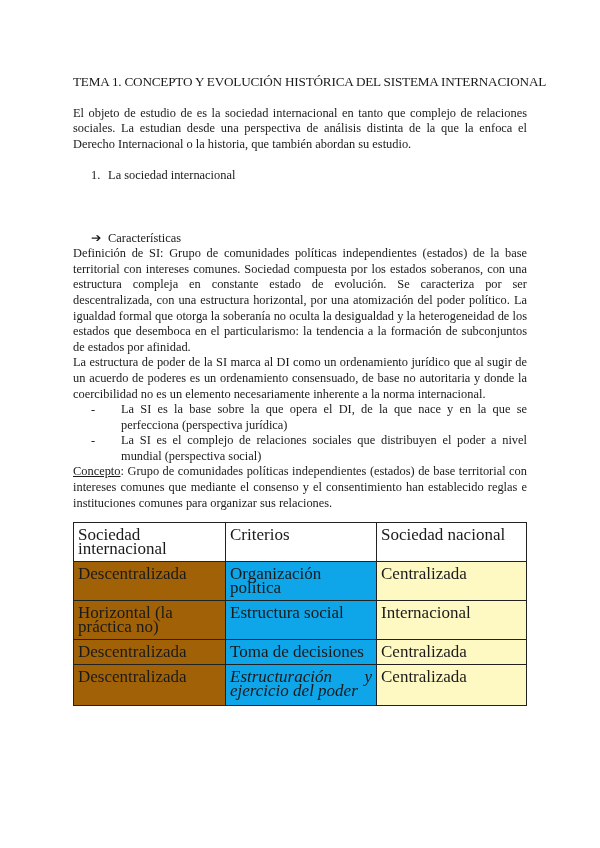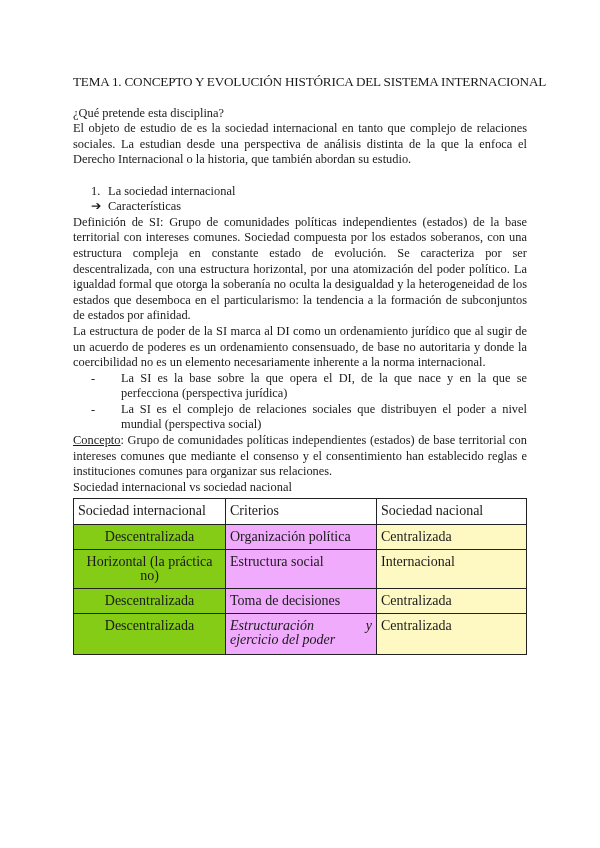--- a/index.html
+++ b/index.html
@@ -7,48 +7,47 @@
   .page {
     position: absolute; left: 73px; top: 70px; width: 454px;
     font-family: "Liberation Serif", "DejaVu Serif", serif;
     font-size: 12.4px; line-height: 15.6px; color: #1a1a1a;
   }
   .title { font-size: 13.2px; letter-spacing: -0.2px; margin: 4px 0 16px 0; white-space: nowrap; }
   p { margin: 0; text-align: justify; }
   .gap { height: 15.6px; }
   .num-item { padding-left: 18px; white-space: nowrap; }
   .num-item .n { display: inline-block; width: 14px; }
-  .arrow-item { padding-left: 18px; white-space: nowrap; }
+  .arrow-item { padding-left: 18px; white-space: nowrap; margin-top: 47px; }
   .arrow-item .a { display: inline-block; width: 14px; }
   .dash-item { display: flex; padding-left: 18px; }
   .dash-item .d { flex: 0 0 18px; }
   .dash-item .t { flex: 1; text-align: justify; margin-left: 12px; }
   .u { text-decoration: underline; }
   table {
-    border-collapse: collapse; width: 454px; margin-top: 3px;
-    font-family: "Liberation Serif", "DejaVu Serif", serif; font-size: 14px; line-height: 14px;
+    border-collapse: collapse; width: 454px; margin-top: 11px;
+    font-family: "Liberation Serif", "DejaVu Serif", serif; font-size: 17px; line-height: 14px;
   }
   td { border: 1.3px solid #222; padding: 5px 4px 5px 4px; vertical-align: top; }
   td.c1 { width: 143px; }
   td.c2 { width: 142px; }
   tr.head td { background: #ffffff; height: 15px; }
   tr.r td { height: 14px; }
   tr.tall td { height: 30px; }
-  .yellow { background: #84cc16; text-align: center; }
-  .pink { background: #f0abfc; }
+  .yellow { background: #a16207; }
+  .pink { background: #0ea5e9; }
   .green { background: #fef9c3; }
   .justify2 { text-align: justify; text-align-last: left; font-style: italic; }
 </style>
 </head>
 <body>
 
 <div class="page">
   <div class="title">TEMA 1. CONCEPTO Y EVOLUCIÓN HISTÓRICA DEL SISTEMA INTERNACIONAL</div>
 
-  <p>¿Qué pretende esta disciplina?</p>
   <p>El objeto de estudio de es la sociedad internacional en tanto que complejo de relaciones sociales. La estudian desde una perspectiva de análisis distinta de la que la enfoca el Derecho Internacional o la historia, que también abordan su estudio.</p>
 
   <div class="gap"></div>
 
   <div class="num-item">
     <span class="n">1.</span>
     <span>La sociedad internacional</span>
   </div>
   <div class="arrow-item">
     <span class="a">➔</span>
@@ -62,21 +61,20 @@
     <span class="d">-</span>
     <span class="t">La SI es la base sobre la que opera el DI, de la que nace y en la que se perfecciona (perspectiva jurídica)</span>
   </div>
   <div class="dash-item">
     <span class="d">-</span>
     <span class="t">La SI es el complejo de relaciones sociales que distribuyen el poder a nivel mundial (perspectiva social)</span>
   </div>
 
   <p><span class="u">Concepto</span><span>: Grupo de comunidades políticas independientes (estados) de base territorial con intereses comunes que mediante el consenso y el consentimiento han establecido reglas e instituciones comunes para organizar sus relaciones.</span></p>
 
-  <p>Sociedad internacional vs sociedad nacional</p>
 
   <table>
     <tbody>
         <tr class="head">
       <td class="c1">Sociedad internacional</td>
       <td class="c2">Criterios</td>
       <td>Sociedad nacional</td>
     </tr>
     <tr class="r">
       <td class="c1 yellow">Descentralizada</td>

